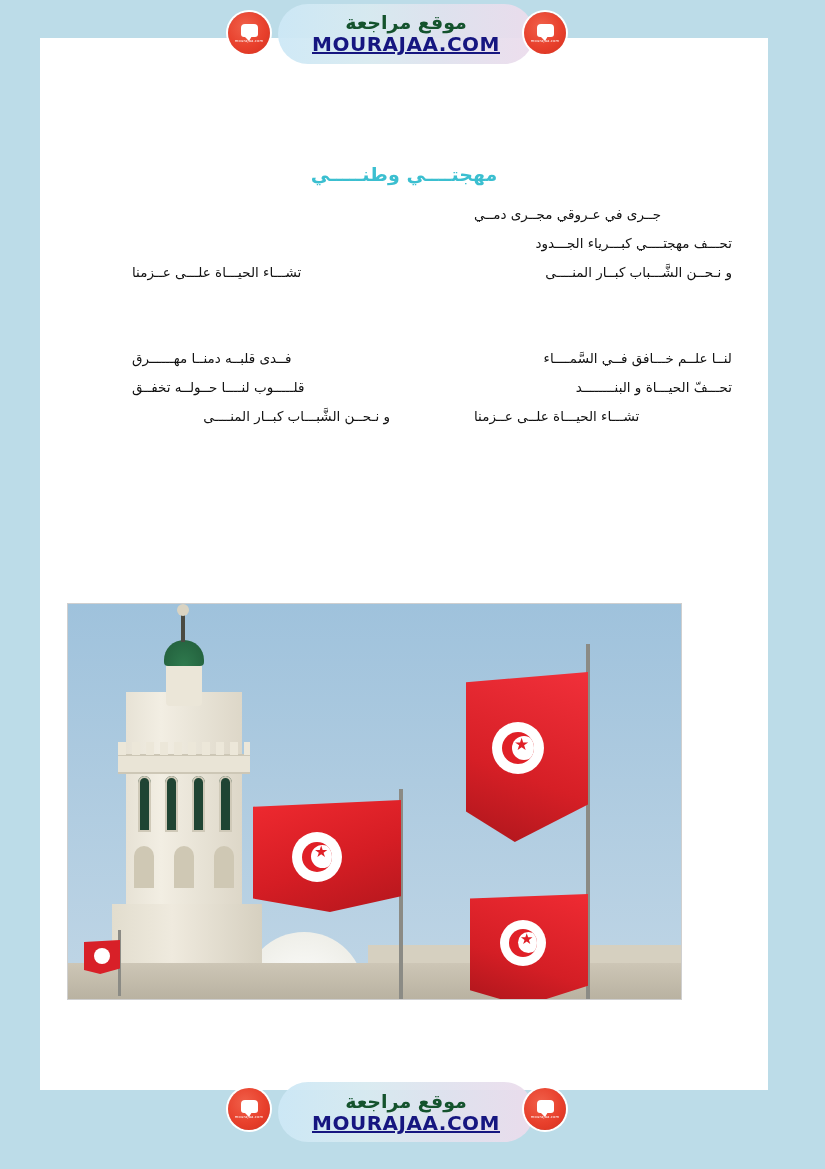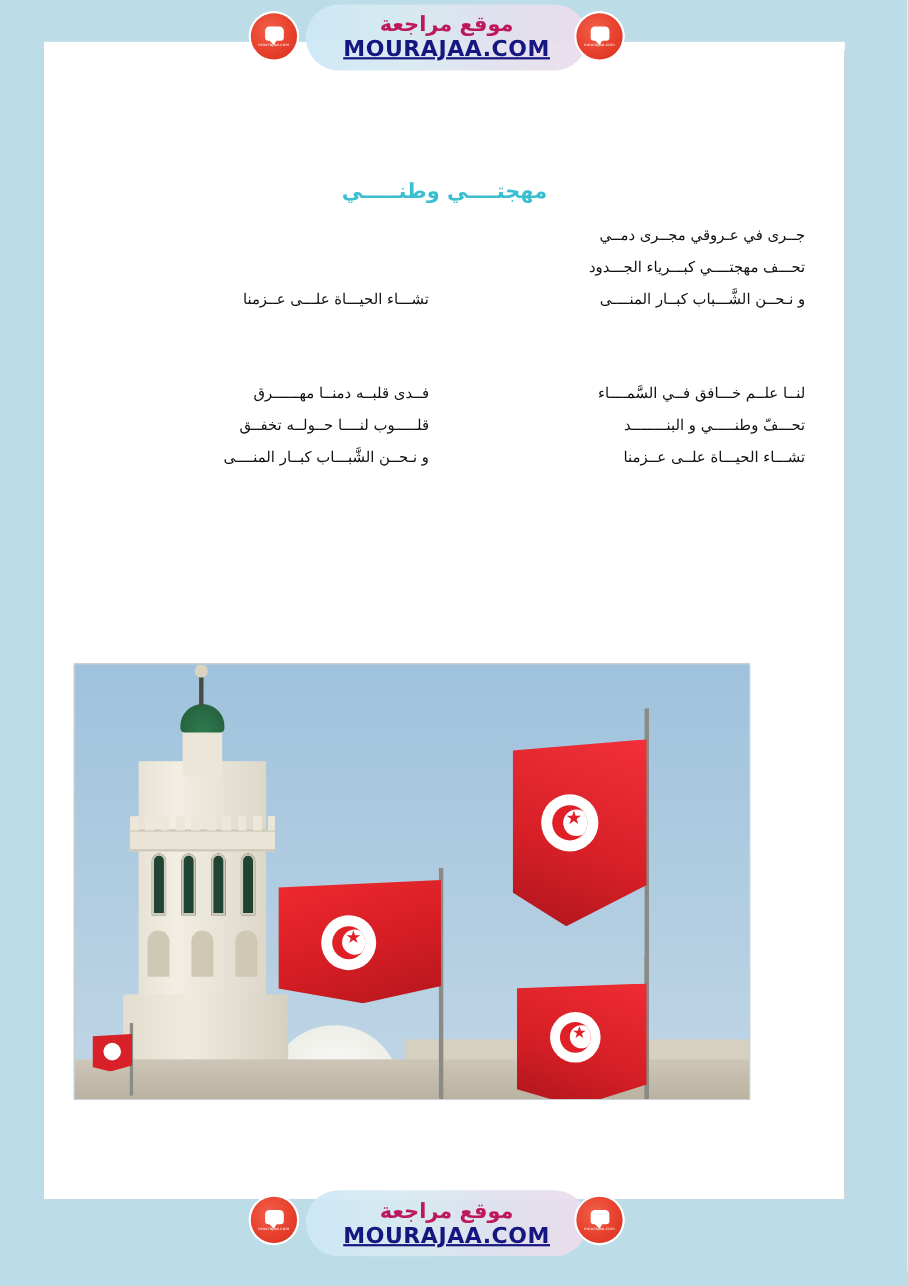--- a/index.html
+++ b/index.html
@@ -60,21 +60,21 @@
   .wm-text {
     position: relative;
     text-align: center;
     line-height: 1.12;
     font-family: "DejaVu Sans", "Liberation Sans", sans-serif;
     z-index: 3;
   }
   .wm-line1 {
     font-size: 19px;
     font-weight: bold;
-    color: #be185d;
+    color: #14532d;
     letter-spacing: 0.5px;
   }
   .wm-line2 {
     font-size: 20px;
     font-weight: bold;
     color: #161680;
     text-decoration: underline;
     letter-spacing: 0.5px;
     direction: ltr;
   }
@@ -148,21 +148,21 @@
     color: #111111;
     font-family: "DejaVu Sans", "Liberation Sans", sans-serif;
   }
   .hemistich {
     width: 258px;
     text-align: center;
     white-space: nowrap;
     letter-spacing: 0.4px;
   }
   .hemistich.right { text-align: right; direction: rtl; }
-  .hemistich.left { text-align: right; direction: rtl; }
+  .hemistich.left { text-align: left; direction: rtl; }
 
   .source-note {
     position: absolute;
     left: 96px;
     top: 440px;
     width: 260px;
     text-align: center;
     color: #2bb6c8;
     font-size: 12.5px;
     font-weight: bold;
@@ -391,21 +391,21 @@
       <span class="hemistich left">تشـــاء الحيـــاة علـــى عــزمنا</span>
     </div>
   </div>
 
   <div class="verse-block b2">
     <div class="verse-row">
       <span class="hemistich right">لنــا علــم خـــافق فــي السَّمــــاء</span>
       <span class="hemistich left">فــدى قلبــه دمنــا مهــــــرق</span>
     </div>
     <div class="verse-row">
-      <span class="hemistich right">تحـــفّ وطنـــــي و البنــــــــد</span>
+      <span class="hemistich right">تحـــفّ الحيـــاة و البنــــــــد</span>
       <span class="hemistich left">قلـــــوب لنــــا حــولــه تخفــق</span>
     </div>
     <div class="verse-row">
       <span class="hemistich left">تشـــاء الحيـــاة علــى عــزمنا</span>
       <span class="hemistich right">و نـحــن الشَّبـــاب كبــار المنــــى</span>
     </div>
   </div>
 
 
   <div class="photo">

